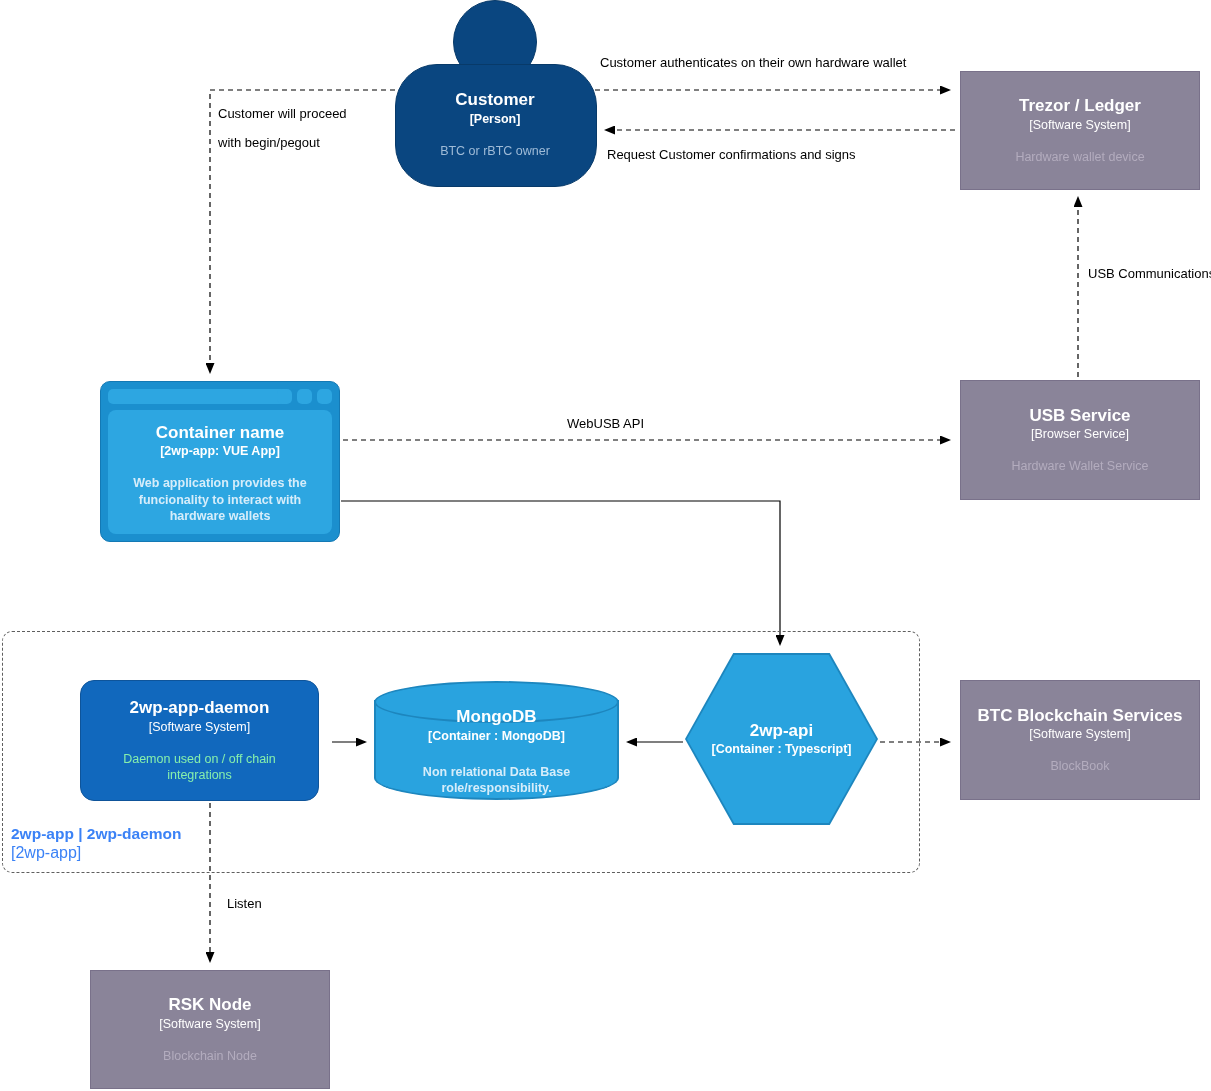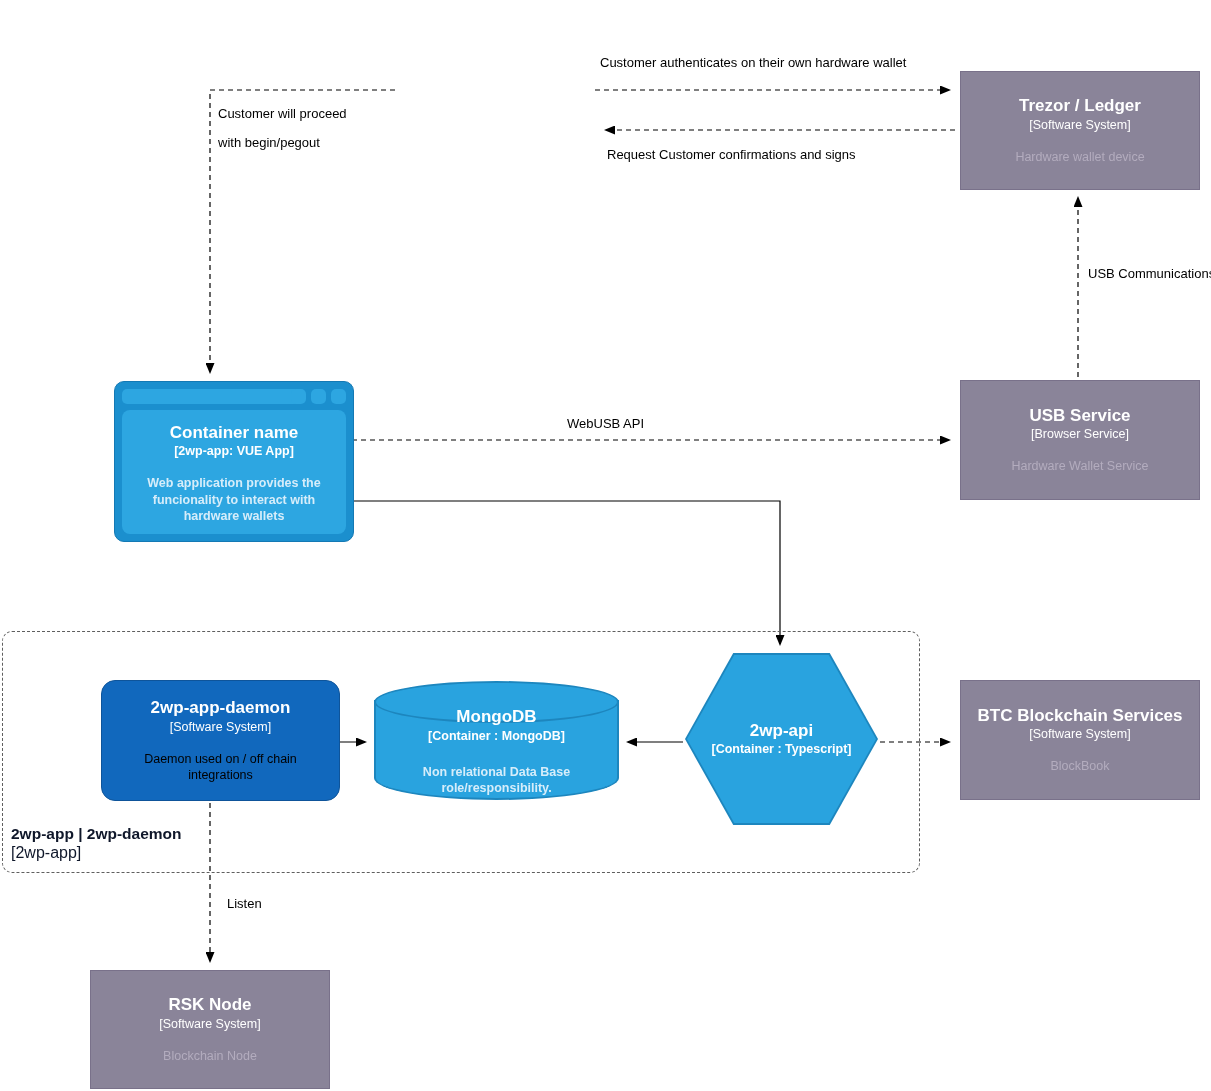--- a/index.html
+++ b/index.html
@@ -24,21 +24,21 @@
   .person-body{position:absolute;left:0;top:64px;width:200px;height:121px;border-radius:42px;
     background:#0A4680;border:1.5px solid #083A69;}
   .person .n-desc{color:#9FBBD7;font-weight:normal;}
 
   
   .gray-box{background:#8A8499;border:1.5px solid #79718A;border-radius:0;}
   .gray-box .n-desc{color:#B3ACBE;}
 
   
   .blue-box{background:#1168BD;border:1.5px solid #0E549A;border-radius:14px;}
-  .blue-box .n-desc{color:#000000;}
+  .blue-box .n-desc{color:#86efac;}
 
   
   .browser-frame{position:absolute;left:0;top:0;right:0;bottom:0;background:#1B8FCE;
     border:1.5px solid #1479B4;border-radius:10px;}
   .browser-addressbar{position:absolute;left:8px;top:8px;width:178px;height:15px;border-radius:5px;background:#2DA6E1;}
   .browser-btn{position:absolute;top:8px;width:15px;height:15px;border-radius:5px;background:#2DA6E1;}
   .browser-btn.b1{right:48px;} .browser-btn.b2{right:28px;} .browser-btn.b3{right:8px;}
   .browser-panel{position:absolute;left:8px;top:29px;right:8px;bottom:8px;border-radius:8px;background:#2DA6E1;}
   .lightblue-desc{color:#D6EDFA;font-weight:bold;}
 
@@ -51,21 +51,21 @@
 
   
   .hex-outer{position:absolute;left:0;top:0;right:0;bottom:0;background:#1D86BE;
     clip-path:polygon(25% 0,75% 0,100% 50%,75% 100%,25% 100%,0 50%);}
   .hex-inner{position:absolute;left:2px;top:2px;right:2px;bottom:2px;background:#29A3DF;
     clip-path:polygon(25% 0,75% 0,100% 50%,75% 100%,25% 100%,0 50%);}
 
   
   .boundary{position:absolute;left:2px;top:631px;width:918px;height:242px;
     border:1.6px dashed #5f5f5f;border-radius:10px;box-sizing:border-box;}
-  .boundary-label{position:absolute;left:8px;bottom:8px;color:#0f172a;}
+  .boundary-label{position:absolute;left:8px;bottom:8px;color:#3b82f6;}
   .boundary-title{font-size:15.5px;font-weight:bold;line-height:1.2;}
   .boundary-meta{font-size:16px;line-height:1.3;}
 </style>
 </head>
 <body>
 
 <div class="canvas">
 
   <svg class="edges" viewBox="0 0 1211 1091">
     <defs>
@@ -103,30 +103,39 @@
     <text x="227" y="908">Listen</text>
   </svg>
 
   <div class="boundary">
     <div class="boundary-label">
       <div class="boundary-title">2wp-app | 2wp-daemon</div>
       <div class="boundary-meta">[2wp-app]</div>
     </div>
   </div>
 
+  <div class="node person meta-bold" style="left:395px;top:0;width:200px;height:185px;">
+    <div class="person-head"></div>
+    <div class="person-body"></div>
+    <div class="node-text" style="top:64px;height:121px;bottom:auto;">
+      <div class="n-title">Customer</div>
+      <div class="n-meta">[Person]</div>
+      <div class="n-desc">BTC or rBTC owner</div>
+    </div>
+  </div>
 
   <div class="node gray-box" style="left:960px;top:71px;width:240px;height:119px;">
     <div class="node-text">
       <div class="n-title">Trezor / Ledger</div>
       <div class="n-meta">[Software System]</div>
       <div class="n-desc">Hardware wallet device</div>
     </div>
   </div>
 
-  <div class="node meta-bold" style="left:114px;top:381px;width:240px;height:161px;">
+  <div class="node meta-bold" style="left:100px;top:381px;width:240px;height:161px;">
     <div class="browser-frame"></div>
     <div class="browser-addressbar"></div>
     <div class="browser-btn b1"></div>
     <div class="browser-btn b2"></div>
     <div class="browser-btn b3"></div>
     <div class="browser-panel"></div>
     <div class="node-text" style="top:24px;">
       <div class="n-title">Container name</div>
       <div class="n-meta">[2wp-app: VUE App]</div>
       <div class="n-desc lightblue-desc">Web application provides the funcionality to interact with hardware wallets</div>
@@ -134,21 +143,21 @@
   </div>
 
   <div class="node gray-box" style="left:960px;top:380px;width:240px;height:120px;">
     <div class="node-text">
       <div class="n-title">USB Service</div>
       <div class="n-meta">[Browser Service]</div>
       <div class="n-desc">Hardware Wallet Service</div>
     </div>
   </div>
 
-  <div class="node blue-box" style="left:101px;top:680px;width:239px;height:121px;">
+  <div class="node blue-box" style="left:80px;top:680px;width:239px;height:121px;">
     <div class="node-text">
       <div class="n-title">2wp-app-daemon</div>
       <div class="n-meta">[Software System]</div>
       <div class="n-desc">Daemon used on / off chain integrations</div>
     </div>
   </div>
 
   <div class="node cylinder meta-bold" style="left:374px;top:681px;width:245px;height:119px;">
     <div class="cyl-body"></div>
     <div class="cyl-top"></div>

